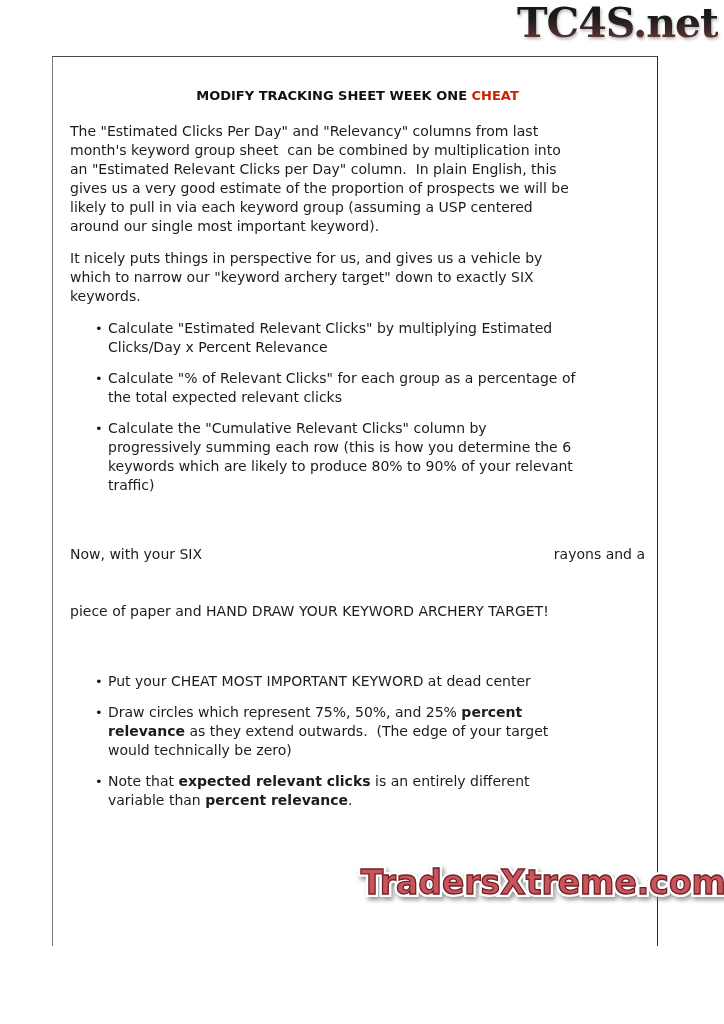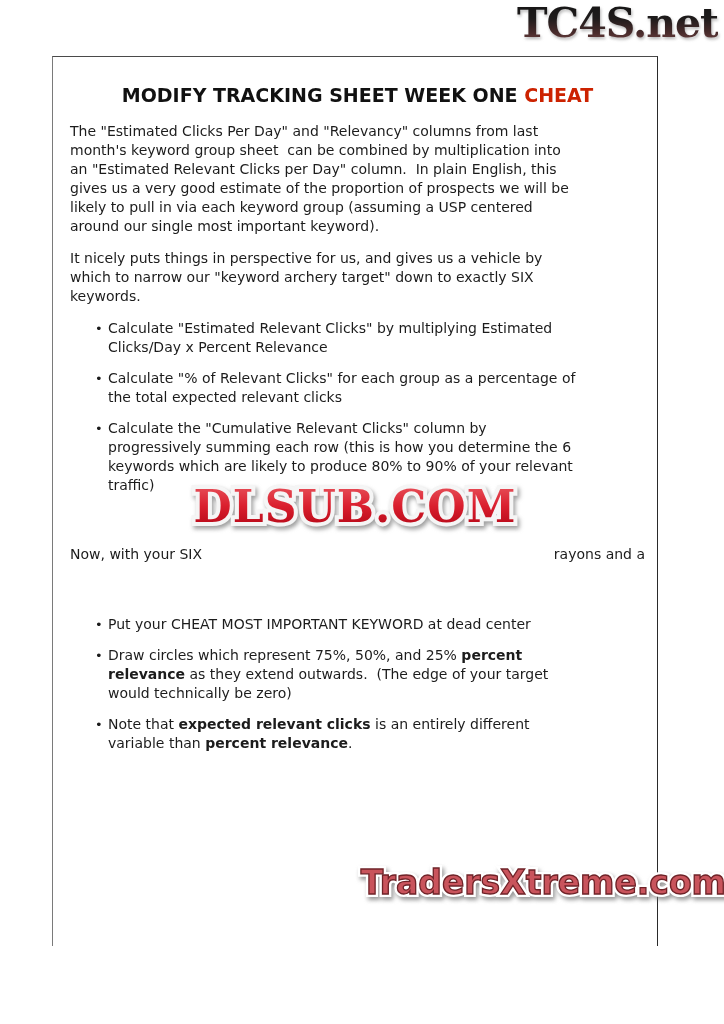--- a/index.html
+++ b/index.html
@@ -26,21 +26,21 @@
 
   
   .doc{
     position:absolute;left:52px;top:56px;width:606px;height:890px;
     border-top:1px solid #4a4a4a;border-left:1px solid #7a7a7a;border-right:1px solid #2a2a2a;
     background:#ffffff;box-sizing:border-box;
     padding:28px 12px 0 17px;overflow:hidden;
   }
   .doc h1{
     margin:0 0 16px 0;text-align:center;
-    font-size:19px;line-height:21px;font-weight:bold;color:#111;
+    font-size:13px;line-height:21px;font-weight:bold;color:#111;
   }
   .doc h1 .red{color:#cc2200;}
   .doc p,.doc .p3{
     margin:0 0 13px 0;font-size:14px;line-height:19px;
     white-space:pre-wrap;
   }
   .p3-line1{display:flex;justify-content:space-between;}
   ul{list-style:none;margin:0 0 1px 0;padding:0;}
   ul li{
     position:relative;margin:0 0 12px 38px;font-size:14px;line-height:19px;
@@ -117,35 +117,32 @@
 progressively summing each row (this is how you determine the 6
 keywords which are likely to produce 80% to 90% of your relevant
 traffic)</span></li>
       </ul>
 
     <div class="p3">
       <div class="p3-line1">
         <span>Now, with your SIX</span>
         <span>rayons and a</span>
       </div>
+      <div class="p3-line2">piece of paper and HAND DRAW YOUR KEYWORD ARCHERY TARGET!</div>
     </div>
 
     <ul>
         <li><span>Put your CHEAT MOST IMPORTANT KEYWORD at dead center</span></li>
         <li><span>Draw circles which represent 75%, 50%, and 25% </span><span class="b">percent
 relevance</span><span> as they extend outwards.  (The edge of your target
 would technically be zero)</span></li>
         <li><span>Note that </span><span class="b">expected relevant clicks</span><span> is an entirely different
 variable than </span><span class="b">percent relevance</span><span>.</span></li>
       </ul>
 
-    <div class="watermark">
-      <span class="wm-back">DLSUB.COM</span>
-      <span class="wm-front">DLSUB.COM</span>
-    </div>
 
   </div>
 
   <div class="brand-bottom">
     <span class="bb-back">TradersXtreme.com</span>
     <span class="bb-front">TradersXtreme.com</span>
   </div>
 
 </div>
 

